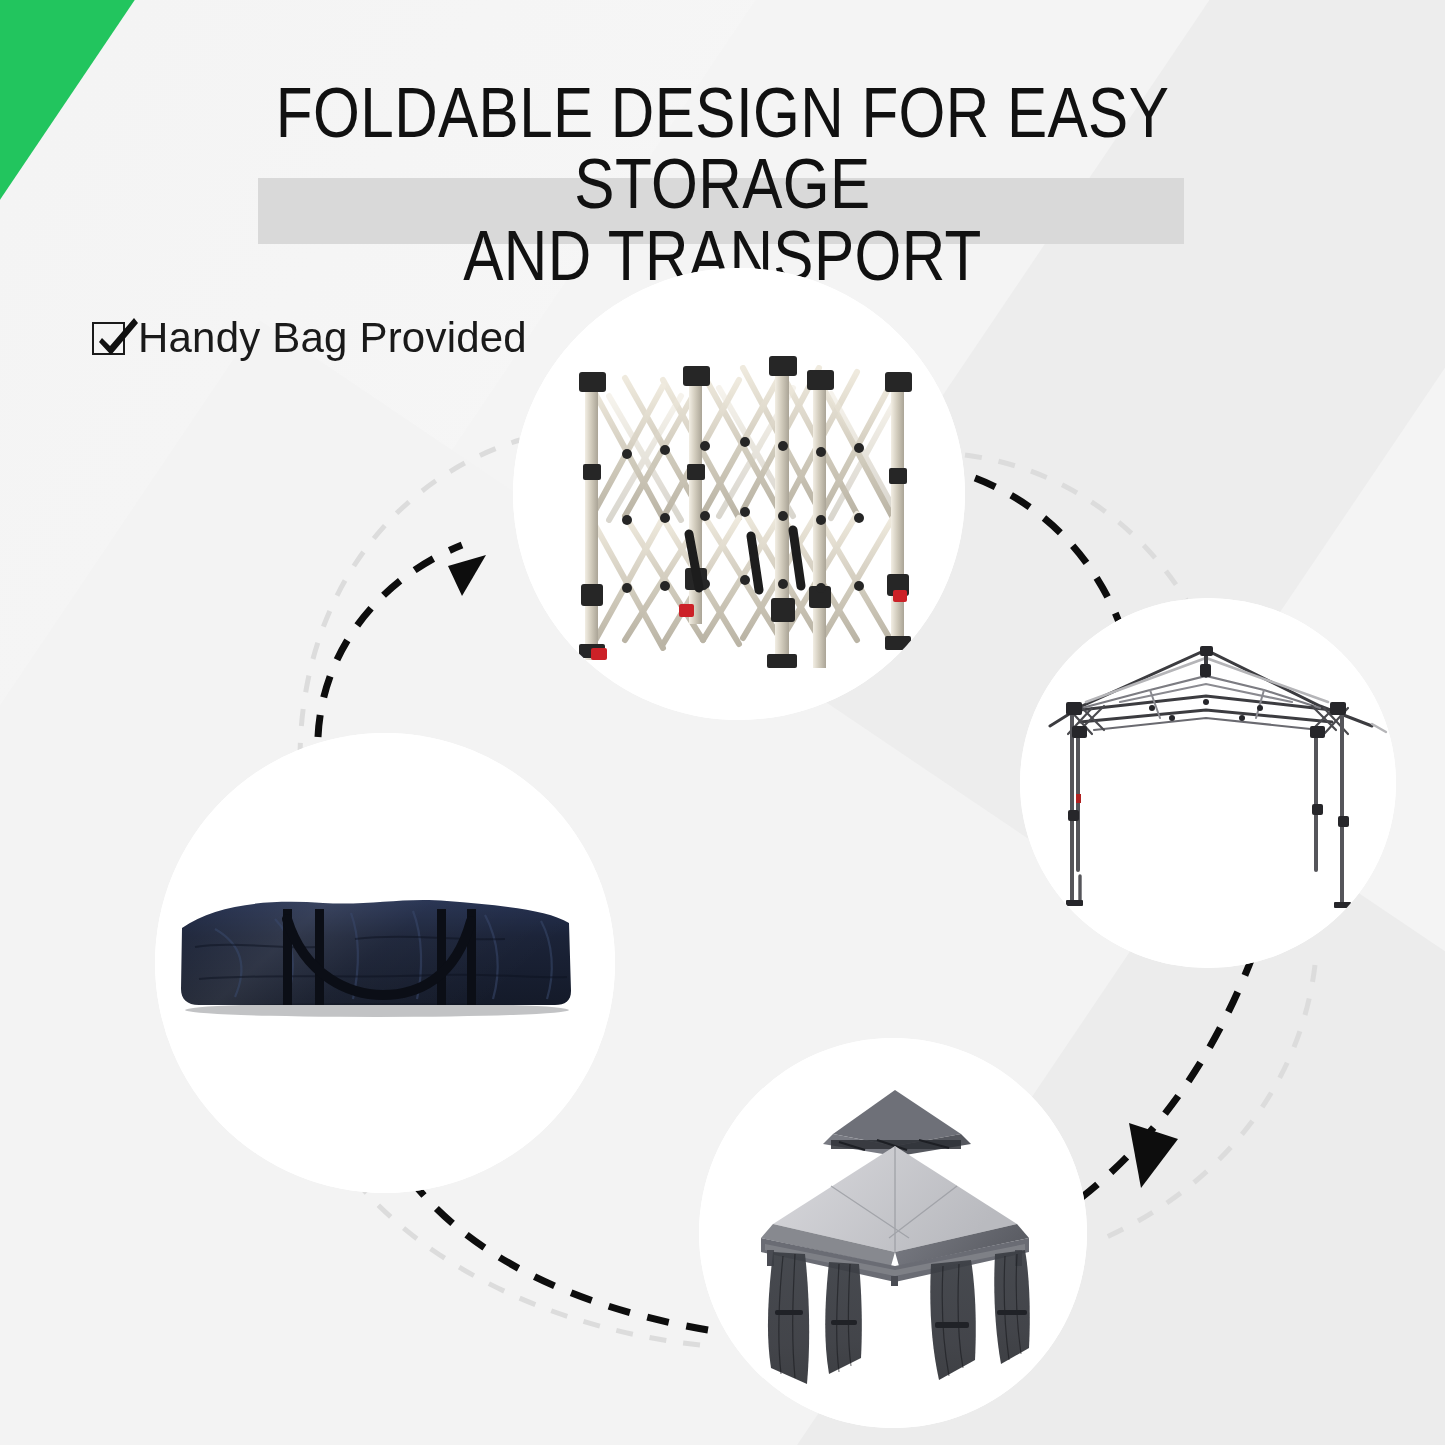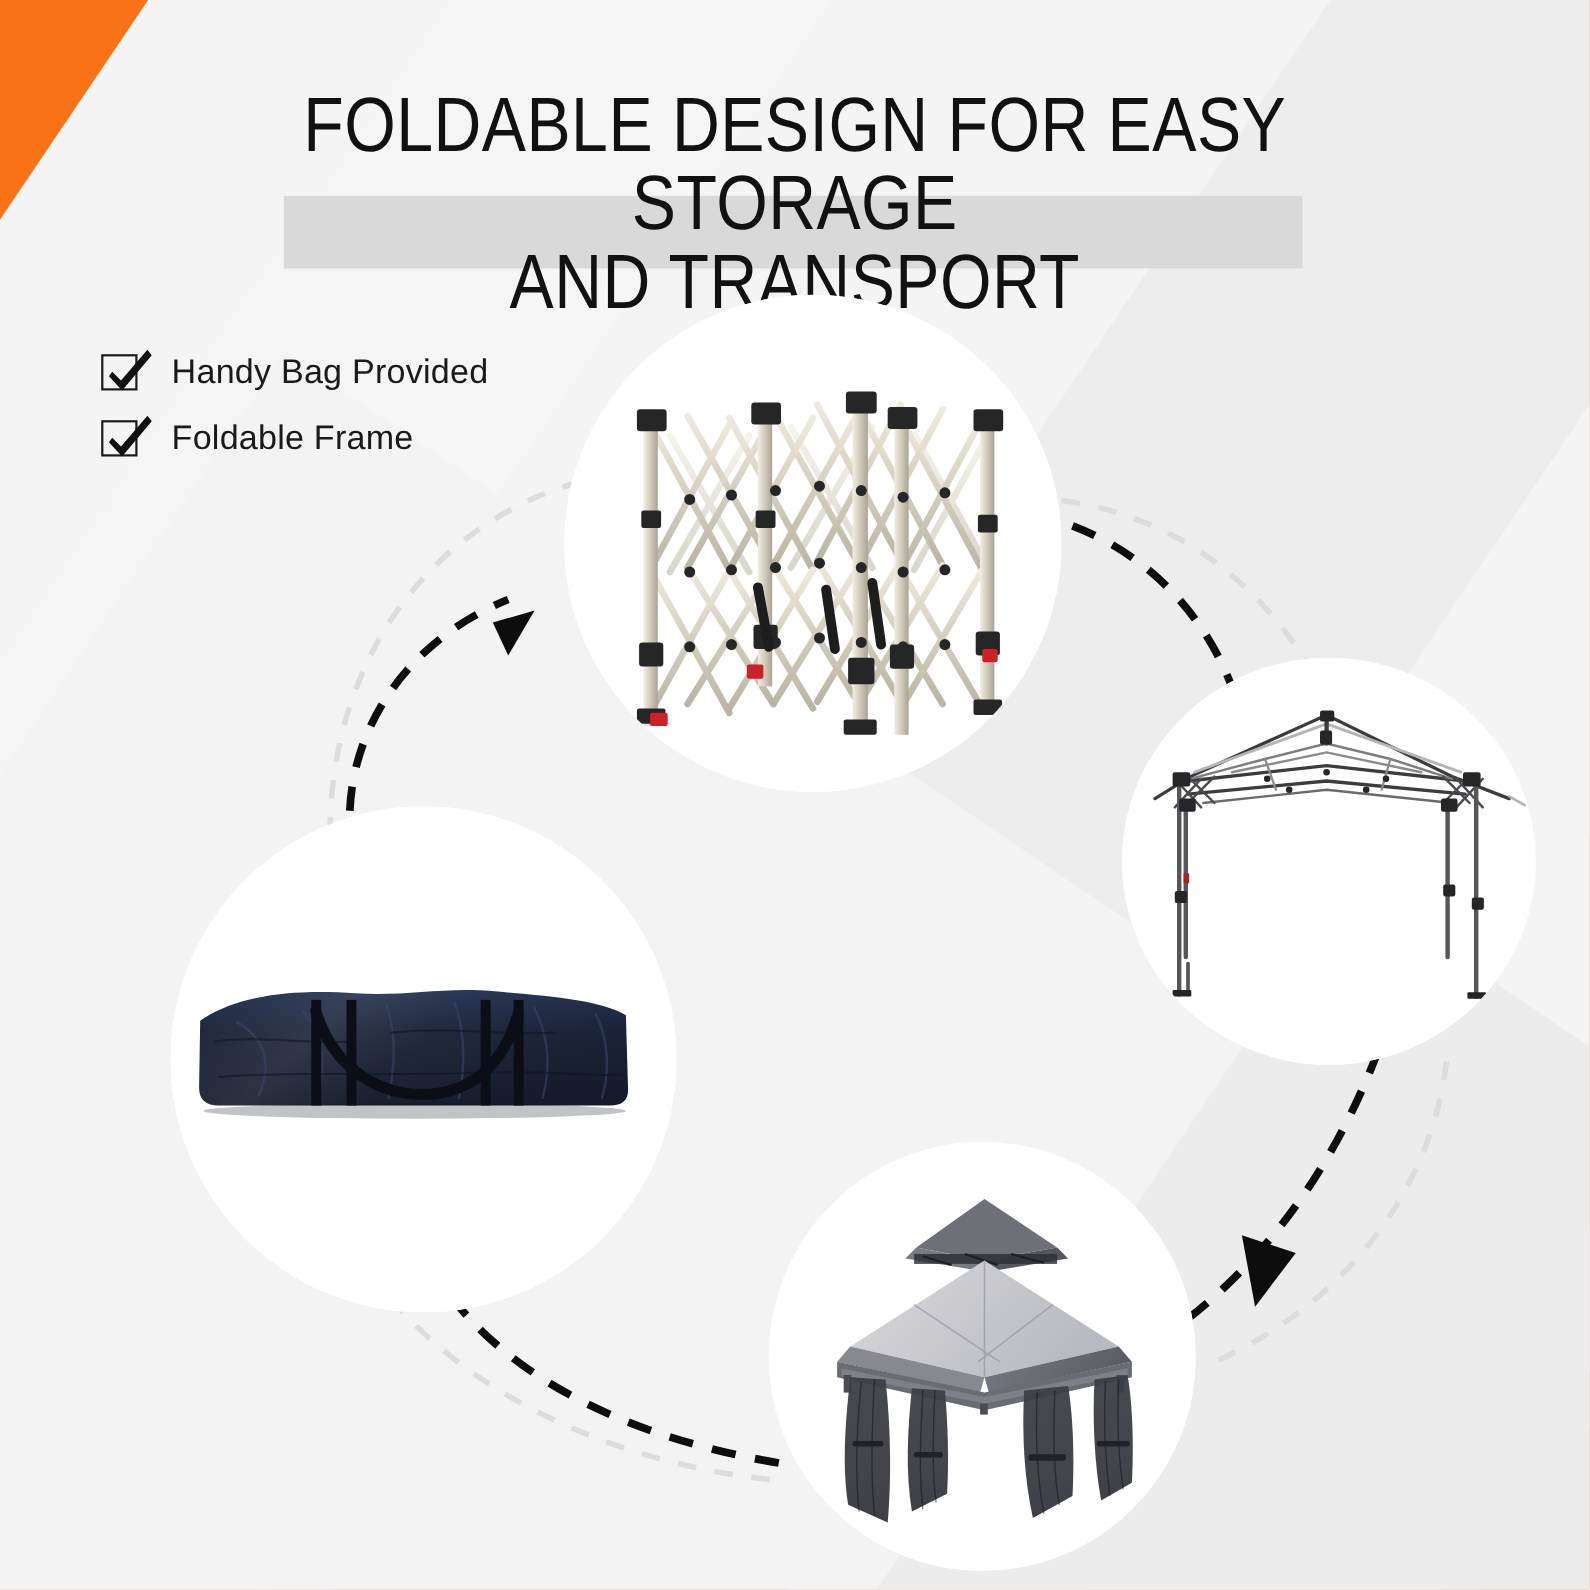--- a/index.html
+++ b/index.html
@@ -5,21 +5,21 @@
 <style>
   html,body{margin:0;padding:0;}
   body{
     width:1445px;height:1445px;
     font-family:"Liberation Sans","DejaVu Sans",sans-serif;
     background:#f1f1f1;
     overflow:hidden;
   }
   .stage{
     position:relative;width:1445px;height:1445px;
-    background:#f97316;
+    background:#22c55e;
     overflow:hidden;
   }
   
   .bg-layer{position:absolute;inset:0;pointer-events:none;}
   .band{position:absolute;transform-origin:center;}
   .band-a{ 
     left:-420px;top:-340px;width:900px;height:2600px;
     background:linear-gradient(90deg,#f4f4f4,#f7f7f7);
     transform:rotate(34deg);
   }
@@ -70,22 +70,22 @@
   
   .features{position:absolute;left:92px;top:316px;}
   .feature{display:flex;align-items:center;height:44px;margin-bottom:16px;}
   .chk{position:relative;width:42px;height:40px;flex:0 0 42px;}
   .chk .box{
     position:absolute;left:0;top:4px;width:33px;height:33px;
     border:2px solid #1a1a1a;background:transparent;box-sizing:border-box;
   }
   .chk svg{position:absolute;left:2px;top:-4px;width:46px;height:46px;}
   .feature-label{
-    margin-left:22px;
-    font-size:31px;color:#1a1a1a;font-weight:400;
+    margin-left:4px;
+    font-size:42px;color:#1a1a1a;font-weight:400;
     letter-spacing:0.2px;
     white-space:nowrap;
   }
 
   
   .circle{
     position:absolute;border-radius:50%;background:#ffffff;overflow:hidden;
   }
   #circle-folded-frame{left:513px;top:268px;width:452px;height:452px;}
   #circle-carry-bag  {left:155px;top:733px;width:460px;height:460px;}
@@ -120,29 +120,20 @@
     <div class="feature">
       <span class="chk">
         <span class="box"></span>
         <svg viewBox="0 0 46 46" aria-hidden="true">
           <path d="M8 24 L16 32 L40 4 L44 9 L17 41 L5 28 Z" fill="#111111"></path>
         </svg>
       </span>
       <span class="feature-label">Handy Bag Provided</span>
     </div>
 
-    <div class="feature">
-      <span class="chk">
-        <span class="box"></span>
-        <svg viewBox="0 0 46 46" aria-hidden="true">
-          <path d="M8 24 L16 32 L40 4 L44 9 L17 41 L5 28 Z" fill="#111111"></path>
-        </svg>
-      </span>
-      <span class="feature-label">Foldable Frame</span>
-    </div>
 
 
   </div>
 
   <svg class="arrows" width="1445" height="1445" viewBox="0 0 1445 1445">
 
     <path d="M300,760 C300,600 390,480 520,440" fill="none" stroke="#dcdcdc" stroke-width="5" stroke-dasharray="17 17"></path>
     <path d="M965,455 C1080,470 1160,545 1200,625" fill="none" stroke="#dcdcdc" stroke-width="5" stroke-dasharray="17 17"></path>
     <path d="M1315,965 C1300,1090 1215,1190 1100,1240" fill="none" stroke="#dcdcdc" stroke-width="5" stroke-dasharray="17 17"></path>
     <path d="M700,1345 C560,1330 430,1270 355,1180" fill="none" stroke="#dcdcdc" stroke-width="5" stroke-dasharray="17 17"></path>

